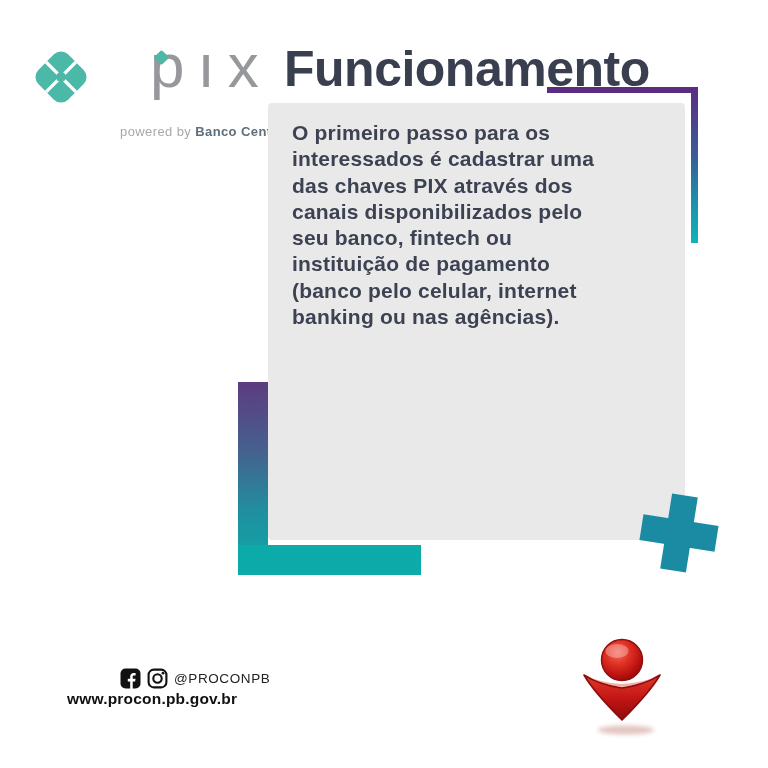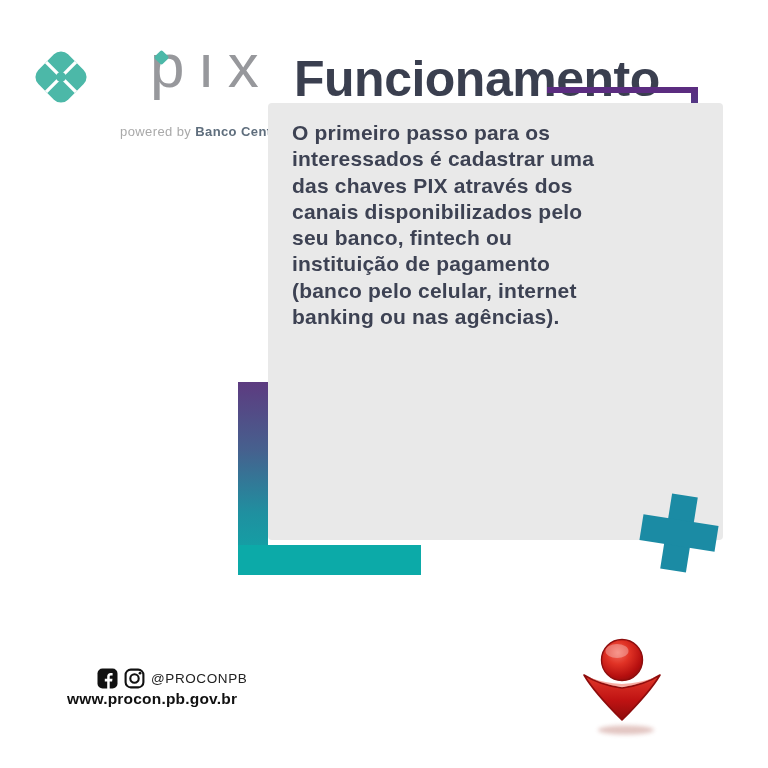--- a/index.html
+++ b/index.html
@@ -20,52 +20,52 @@
     position:absolute;left:128px;top:12px;width:11px;height:11px;
     background:#4cb8a8;transform:rotate(45deg);border-radius:2px;
   }
   .pix-tagline{
     position:absolute;left:92px;top:84px;font-size:13px;color:#a9a9a9;
     letter-spacing:.4px;white-space:nowrap;
   }
   .pix-tagline b{color:#5f6e7d;font-weight:700;}
   
   .title{
-    position:absolute;left:276px;top:32px;margin:18px;
+    position:absolute;left:276px;top:32px;margin:8px;
     font-size:50px;font-weight:600;color:#3a3f4f;letter-spacing:-.5px;
     white-space:nowrap;
   }
   
   .bracket-h{position:absolute;left:547px;top:87px;width:151px;height:6px;background:#5b2c80;}
   .bracket-v{
     position:absolute;left:691px;top:87px;width:7px;height:156px;
     background:linear-gradient(180deg,#5b2c80 0%,#3a5e95 45%,#1a93ab 75%,#13b3b5 100%);
   }
   
   .card{
-    position:absolute;left:268px;top:103px;width:455px;height:437px;
+    position:absolute;left:268px;top:103px;width:417px;height:437px;
     background:#e9e9e9;border-radius:4px;box-sizing:border-box;
     padding:17px 14px 0 24px;z-index:1;
   }
   .card p{
     margin:0 0 25px 0;font-size:21px;line-height:26.3px;font-weight:700;
     color:#3d4253;letter-spacing:.2px;
   }
   
   .lshape-v{
     position:absolute;left:238px;top:382px;width:30px;height:193px;
     background:linear-gradient(180deg,#5d3b80 0%,#46608e 35%,#1f90a0 68%,#0caaa8 100%);
   }
   .lshape-h{position:absolute;left:238px;top:545px;width:183px;height:30px;background:#0caaa8;}
   
   .plus{position:absolute;left:641px;top:495px;width:76px;height:76px;transform:rotate(9deg);z-index:2;}
   .plus .pv{position:absolute;left:25px;top:0;width:26px;height:76px;background:#1b8ba4;}
   .plus .ph{position:absolute;left:0;top:25px;width:76px;height:26px;background:#1b8ba4;}
   
-  .social-row{position:absolute;left:97px;top:666px;height:24px;display:flex;align-items:center;gap:6px;}
+  .social-row{position:absolute;left:120px;top:666px;height:24px;display:flex;align-items:center;gap:6px;}
   .social-handle{font-size:13.5px;font-weight:500;color:#222;letter-spacing:.6px;}
   .website{
     position:absolute;left:67px;top:690px;font-size:15.5px;font-weight:700;
     color:#111;letter-spacing:.2px;text-align:right;
   }
   .mascot{position:absolute;left:570px;top:622px;}
 </style>
 </head>
 <body>
 

